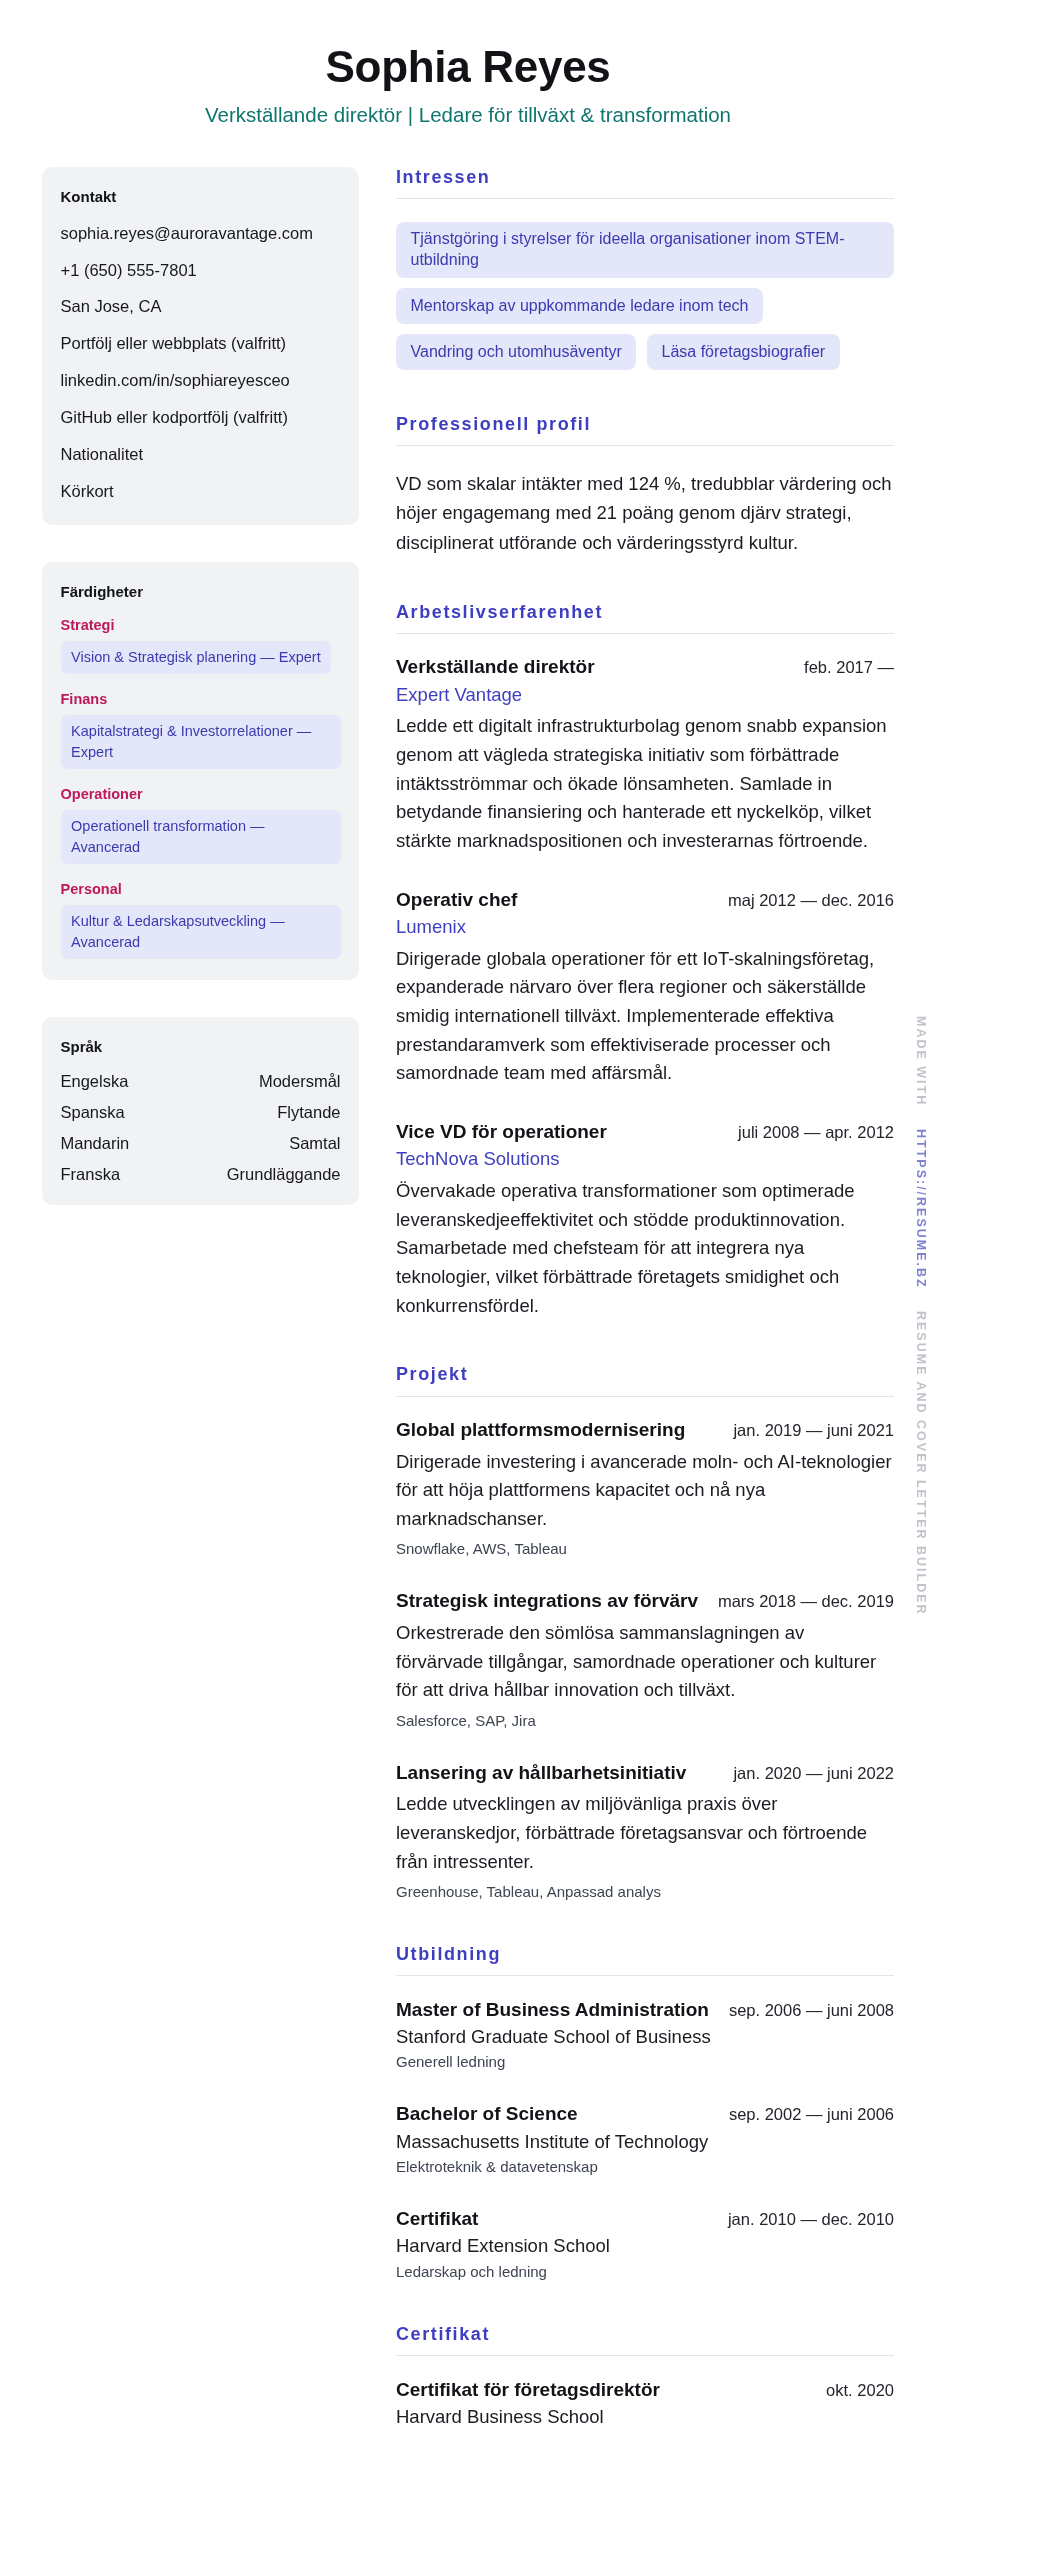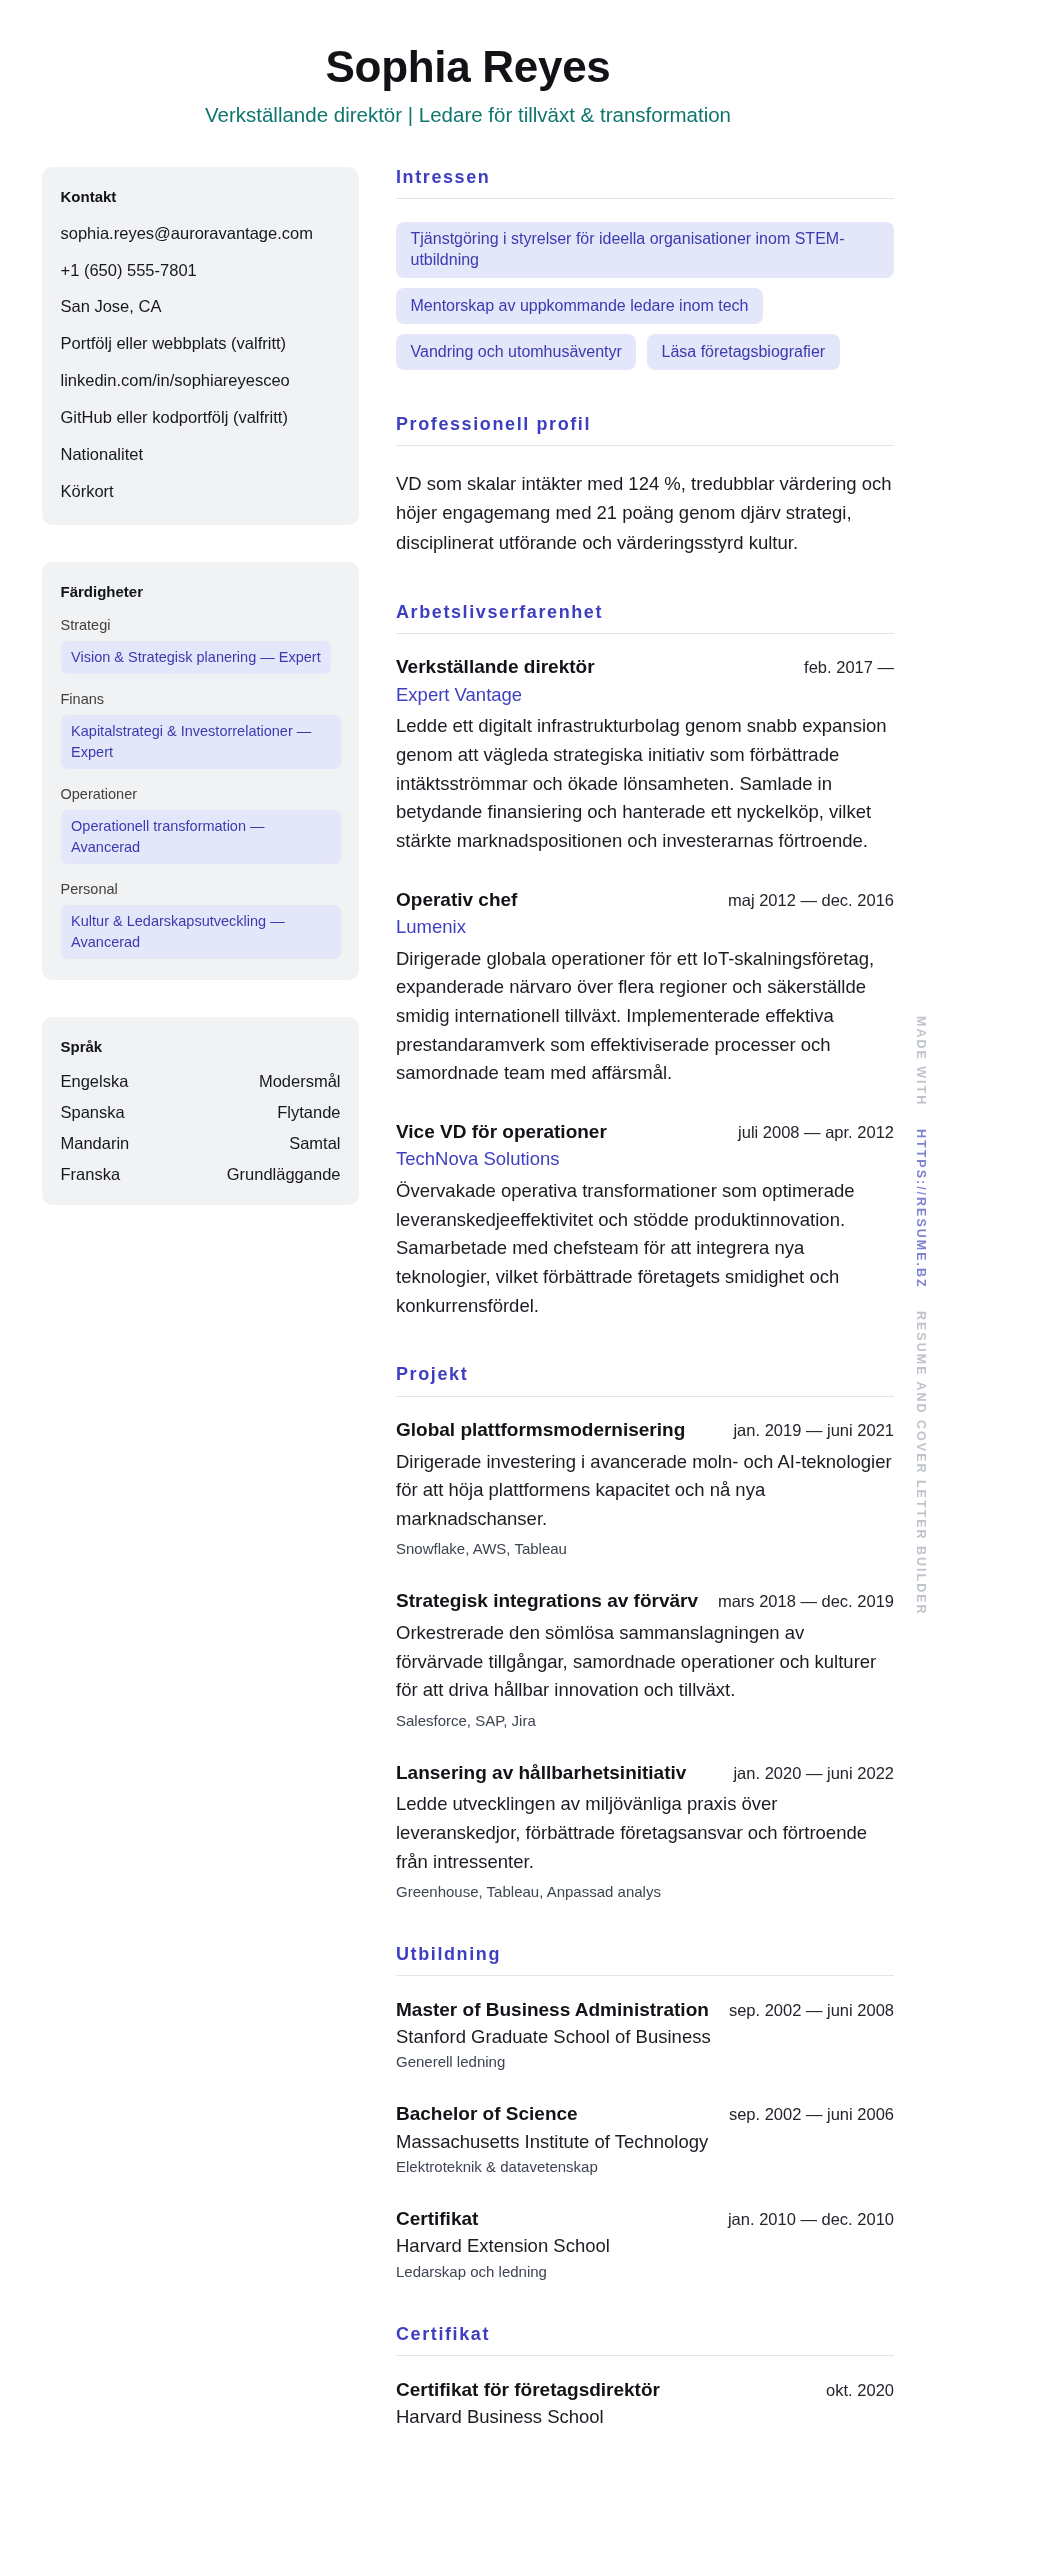--- a/index.html
+++ b/index.html
@@ -23,21 +23,21 @@
 
   
   .sidebar{flex:0 0 317px;width:317px;display:flex;flex-direction:column;gap:37px;}
   .side-box{background:var(--sidebar-bg);border-radius:10.6px;padding:21px 18.5px;}
   .side-box-title{font-size:15px;font-weight:700;margin-bottom:17px;color:#111317;}
   .contact-list{list-style:none;}
   .contact-list li{font-size:16.5px;line-height:1.45;margin-bottom:13px;}
   .contact-list li:last-child{margin-bottom:0;}
   .skill-group{margin-bottom:17px;}
   .skill-group:last-child{margin-bottom:0;}
-  .skill-cat{font-size:14.5px;font-weight:400;margin-bottom:8px;color:#404040;}
+  .skill-cat{font-size:14.5px;font-weight:700;margin-bottom:8px;color:#be185d;}
   .tag{display:inline-block;background:var(--tag-bg);color:var(--tag-text);border-radius:6.6px;
        padding:6px 10.6px;font-size:14.5px;line-height:1.45;}
   .lang-row{display:flex;justify-content:space-between;align-items:baseline;font-size:16.5px;margin-bottom:12px;}
   .lang-row:last-child{margin-bottom:0;}
 
   
   .main{flex:1;min-width:0;}
   .section{margin-bottom:44px;}
   .section-title{color:var(--accent);font-size:18px;font-weight:700;letter-spacing:1.6px;
                  padding-bottom:10.6px;border-bottom:1.3px solid #e3e4ef;margin-bottom:22.4px;}
@@ -212,21 +212,21 @@
           <p class="entry-tools">Greenhouse, Tableau, Anpassad analys</p>
         </div>
       </section>
 
       <section class="section">
         <h2 class="section-title">Utbildning</h2>
 
         <div class="entry">
           <div class="entry-head">
             <span class="entry-title">Master of Business Administration</span>
-            <span class="entry-date">sep. 2002 — juni 2008</span>
+            <span class="entry-date">sep. 2006 — juni 2008</span>
           </div>
           <p class="entry-school">Stanford Graduate School of Business</p>
           <p class="entry-note">Generell ledning</p>
         </div>
 
         <div class="entry">
           <div class="entry-head">
             <span class="entry-title">Bachelor of Science</span>
             <span class="entry-date">sep. 2002 — juni 2006</span>
           </div>

